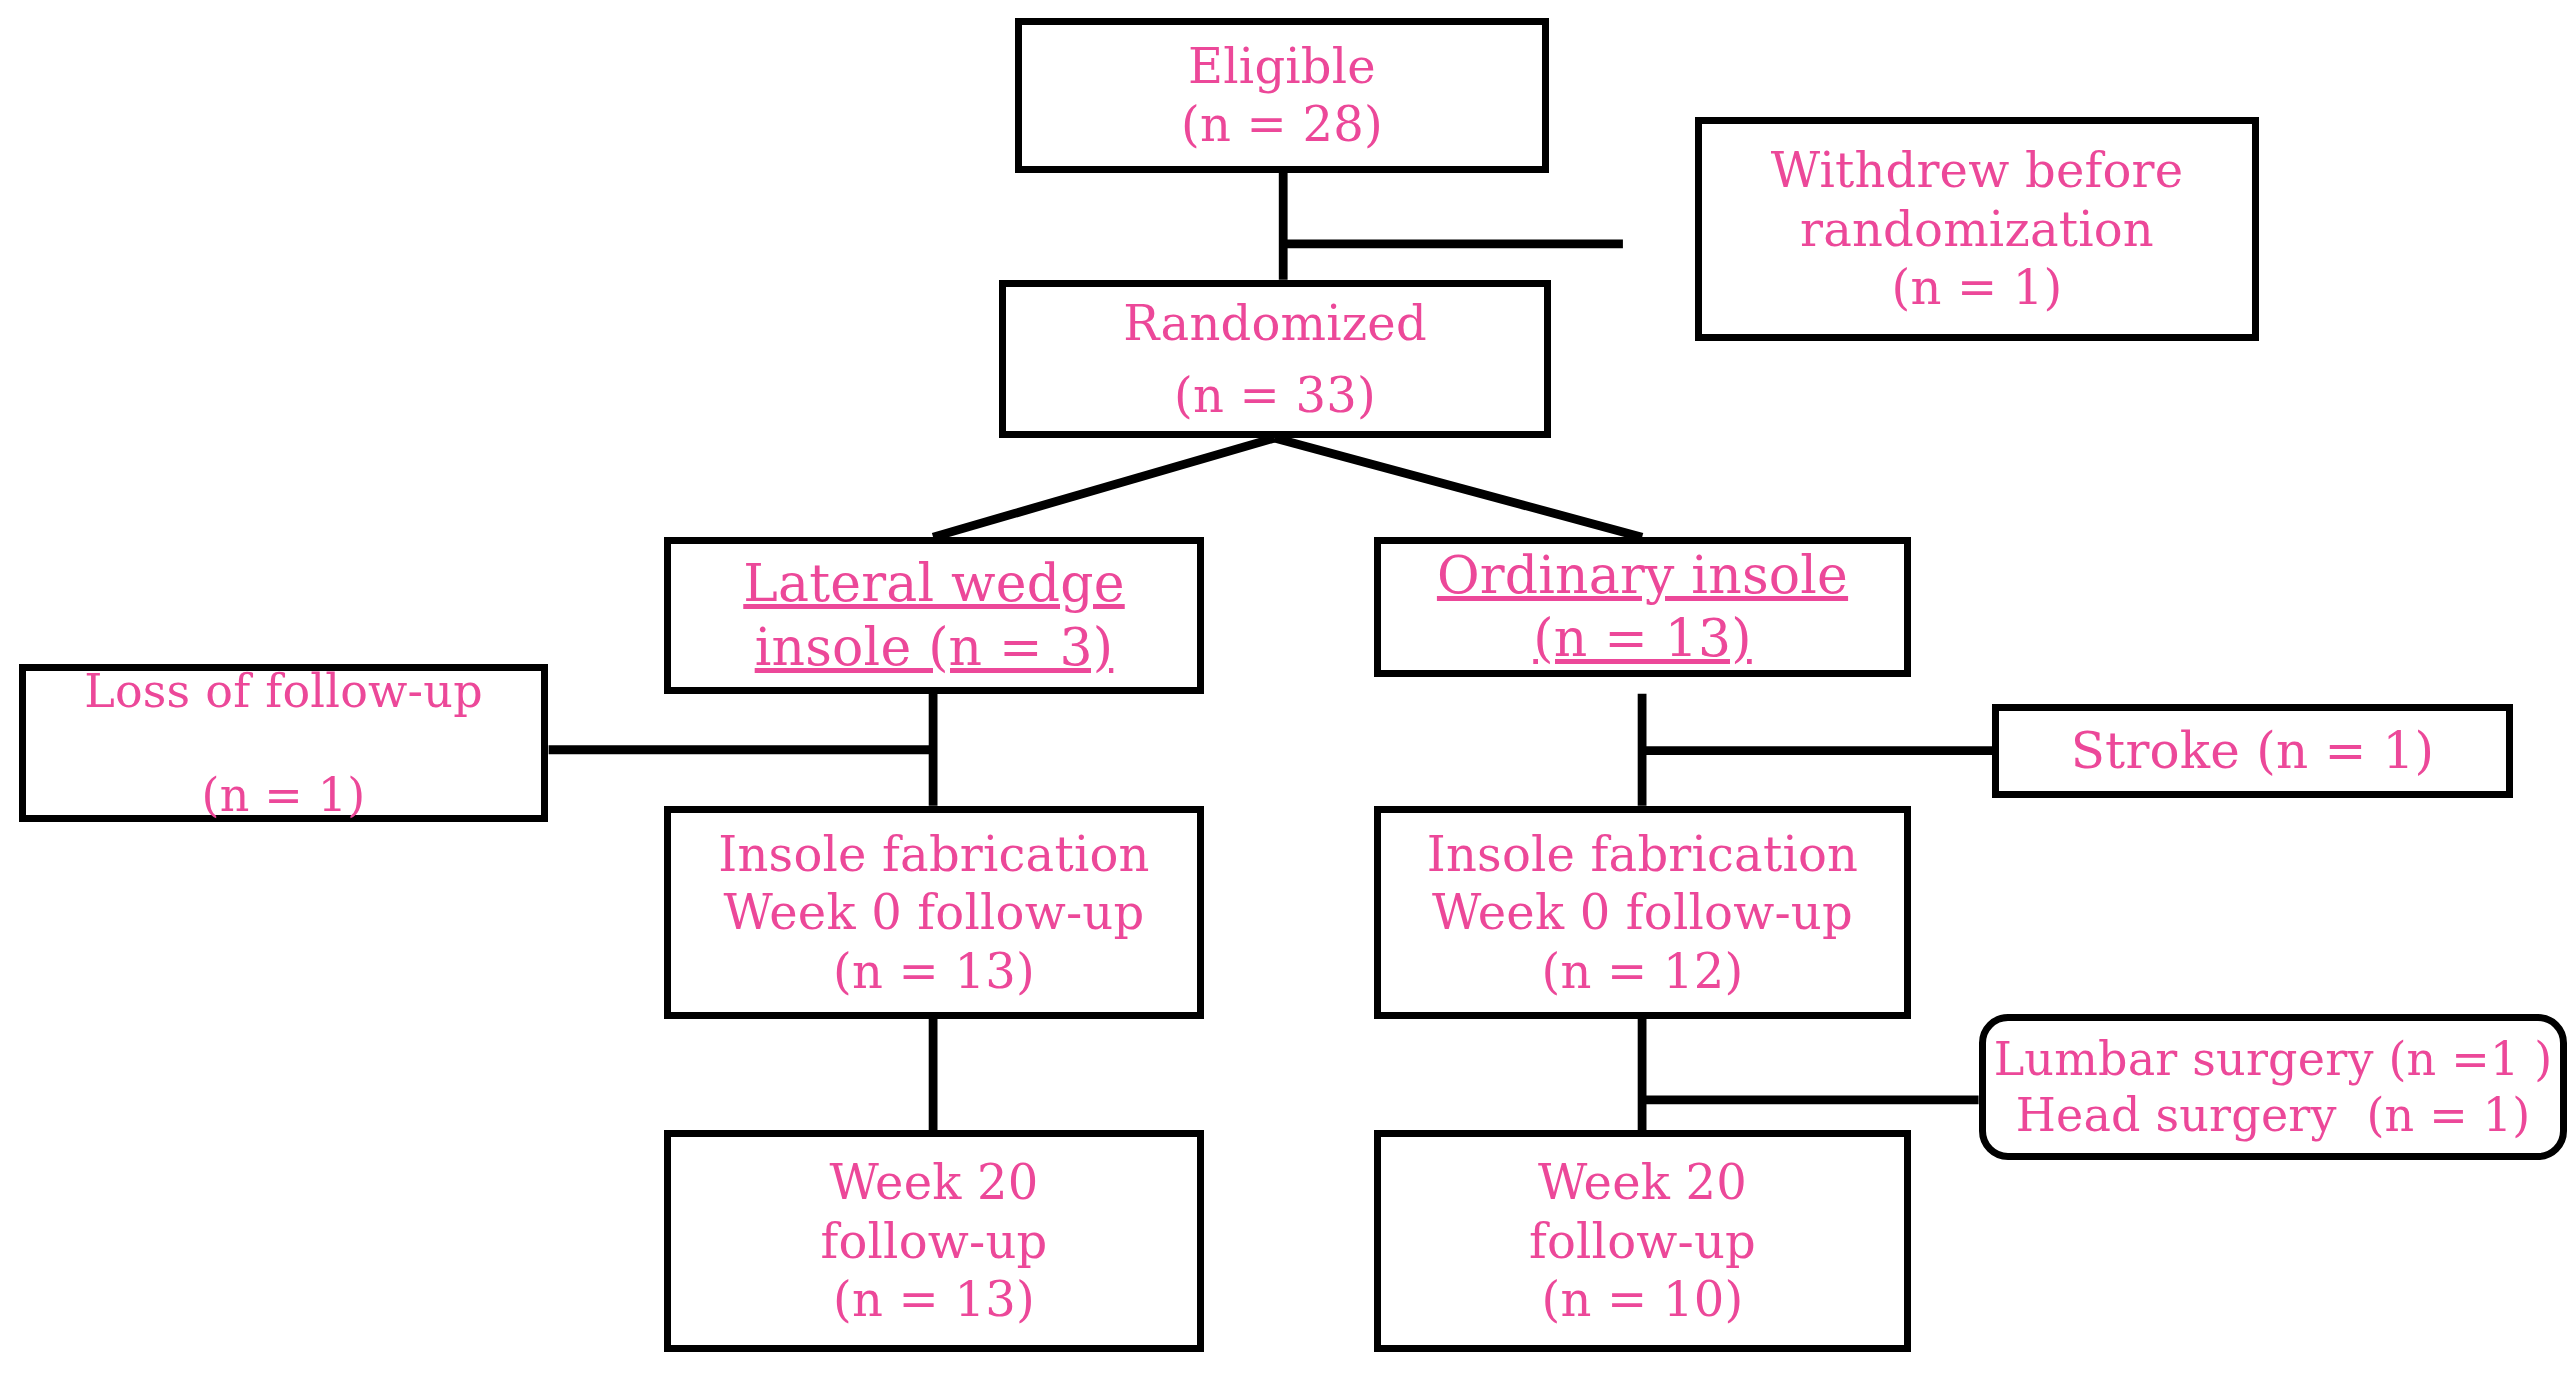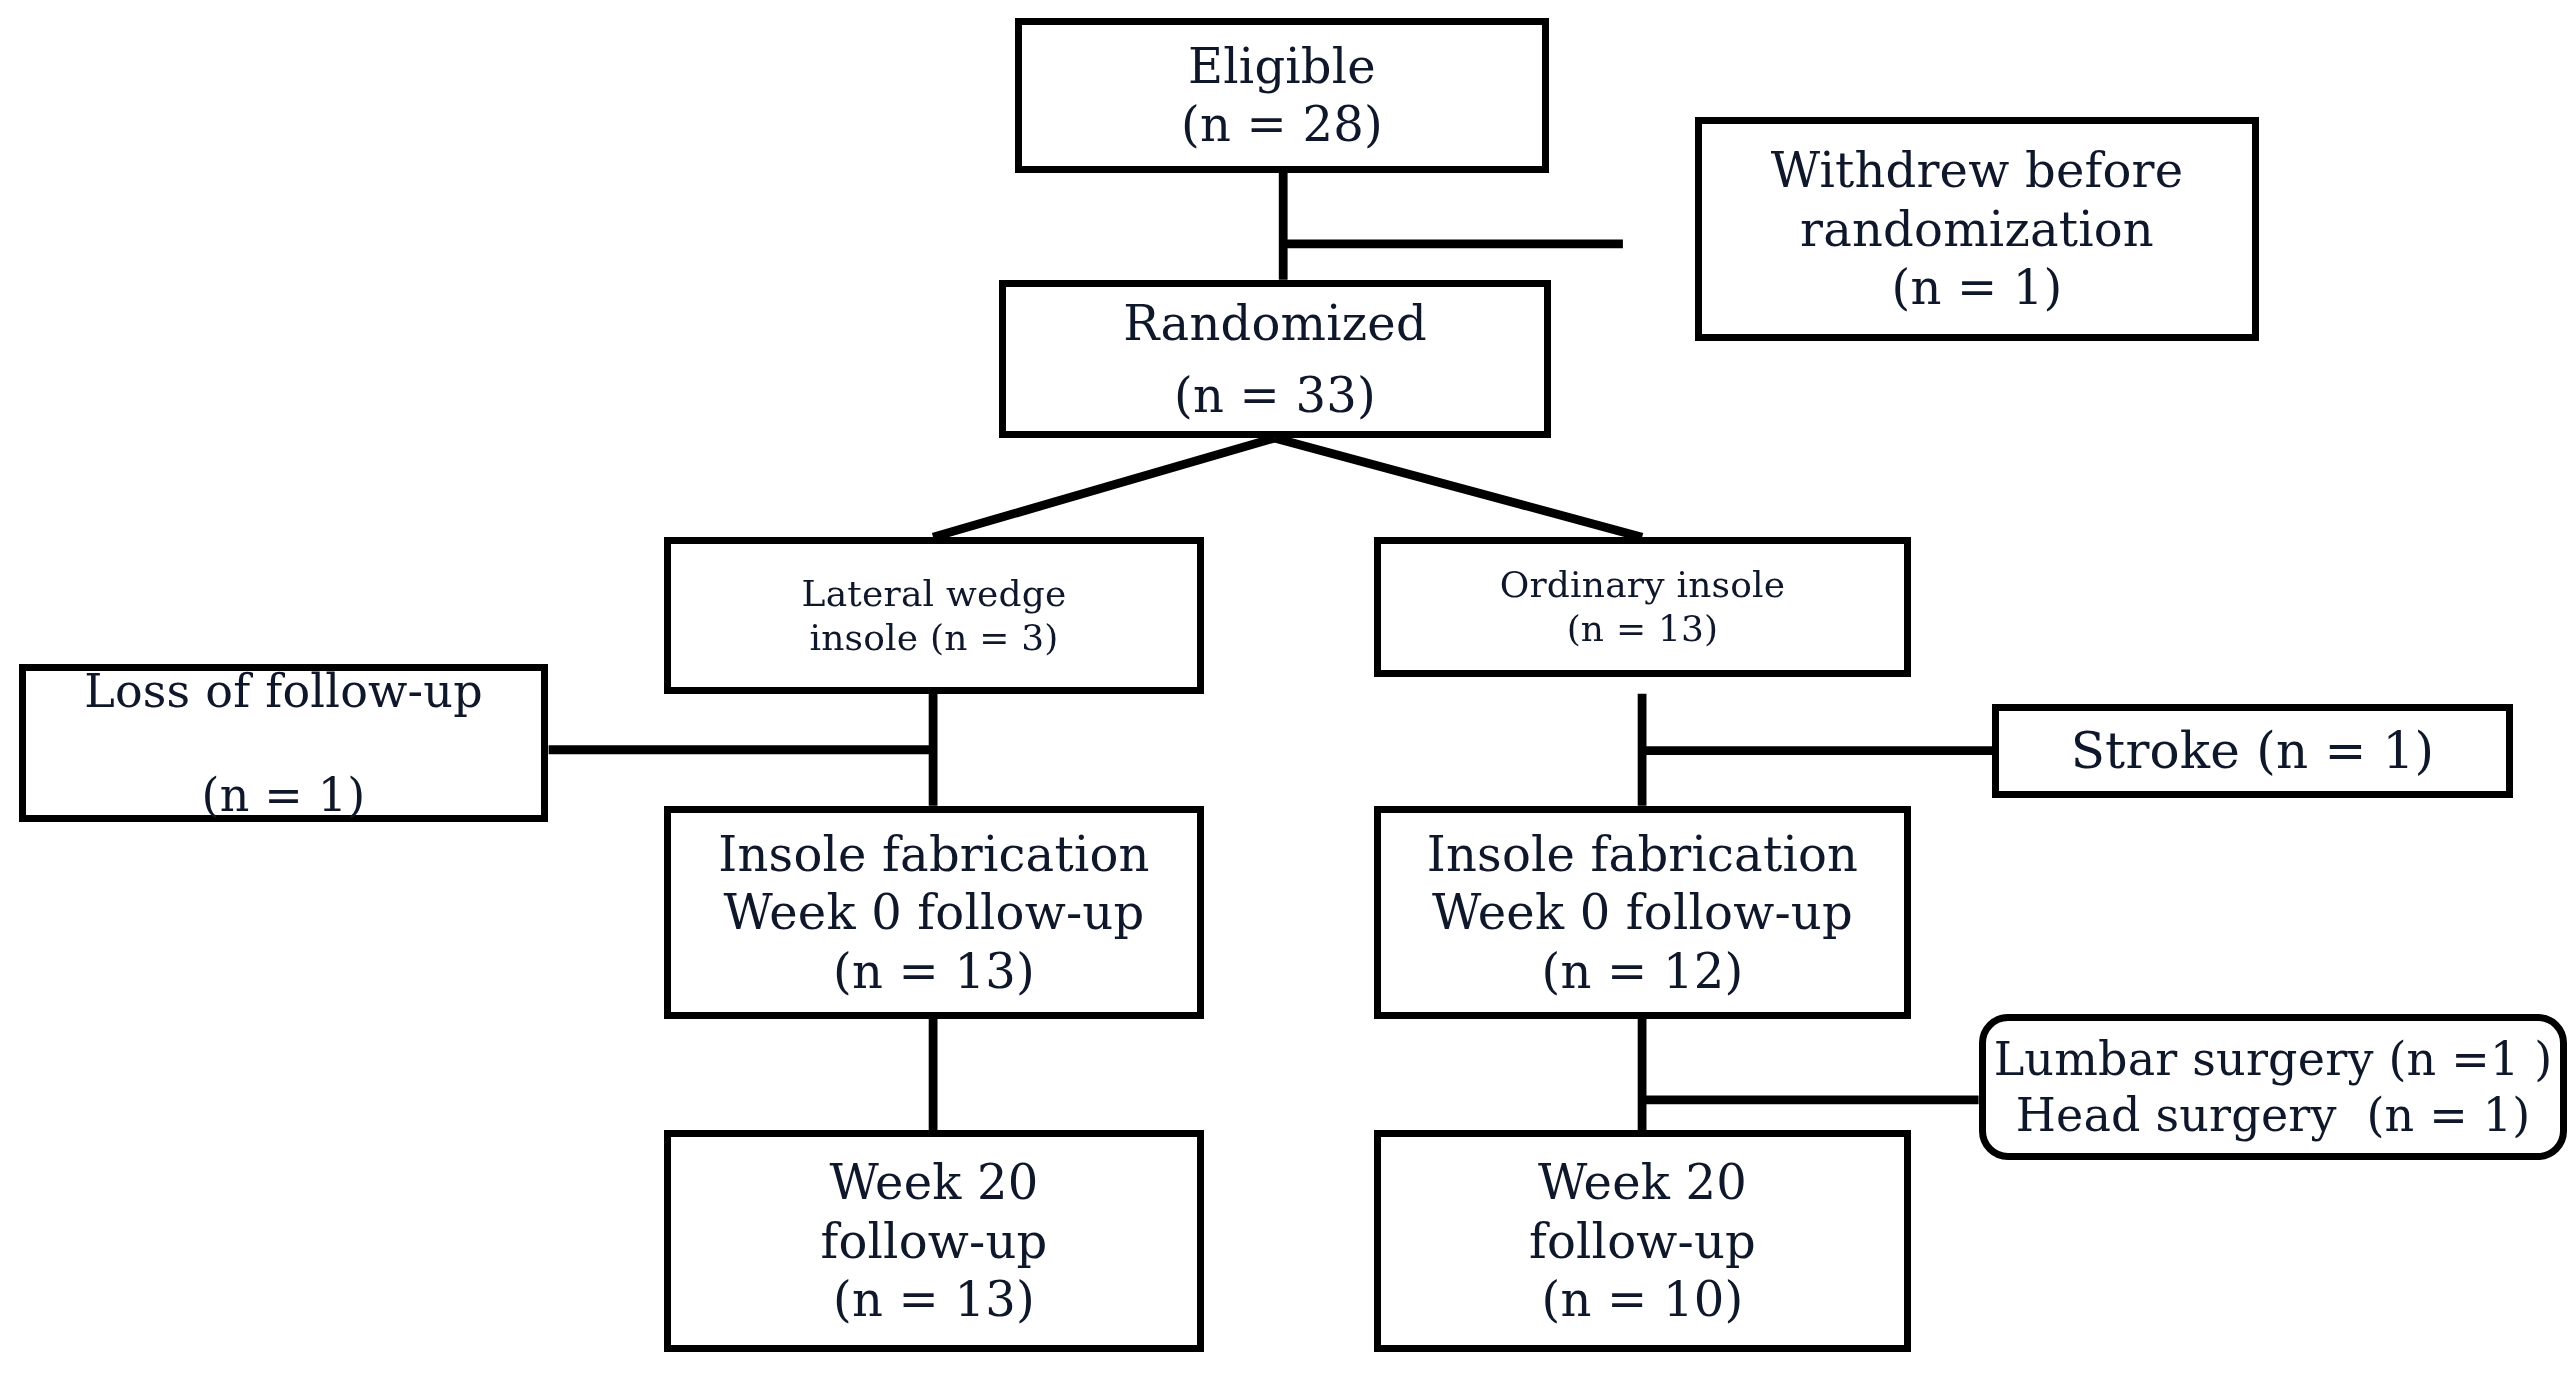--- a/index.html
+++ b/index.html
@@ -27,21 +27,21 @@
   .node {
     position: absolute;
     box-sizing: border-box;
     background: #ffffff;
     border: 7.2px solid #000000;
     display: flex;
     flex-direction: column;
     align-items: center;
     justify-content: center;
     text-align: center;
-    color: #0f172a;
+    color: #ec4899;
     font-family: "DejaVu Serif", "Liberation Serif", serif;
     font-size: 48px;
     line-height: 1.22;
     letter-spacing: 0.2px;
     z-index: 2;
   }
   .node .ln {
     display: block;
     white-space: pre;
   }
@@ -57,21 +57,21 @@
   #node-fabrication-r   { left: 1374px; top: 806px; width: 537px;  height: 213px; }
   #node-surgery         { left: 1979px; top: 1014px; width: 588px;  height: 146px; border-radius: 29px; }
   #node-week20-l        { left: 664px;  top: 1130px; width: 540px;  height: 222px; }
   #node-week20-r        { left: 1374px; top: 1130px; width: 537px;  height: 222px; }
 
   
   #node-stroke          { font-size: 50px; }
   #node-surgery         { font-size: 46px; }
   #node-loss-followup   { font-size: 46px; gap: 48px; }
   #node-lateral-wedge,
-  #node-ordinary-insole { font-size: 36px; }
+  #node-ordinary-insole { font-size: 52px; text-decoration: underline; }
 </style>
 </head>
 <body>
 
 <div id="stage">
 
   <svg id="connectors" viewBox="0 0 3222 1739" width="2576" height="1390" xmlns="http://www.w3.org/2000/svg">
     <g stroke="#000000" stroke-width="11" fill="none" stroke-linecap="butt">
 
       <path d="M 1605 216 L 1605 350"></path>

